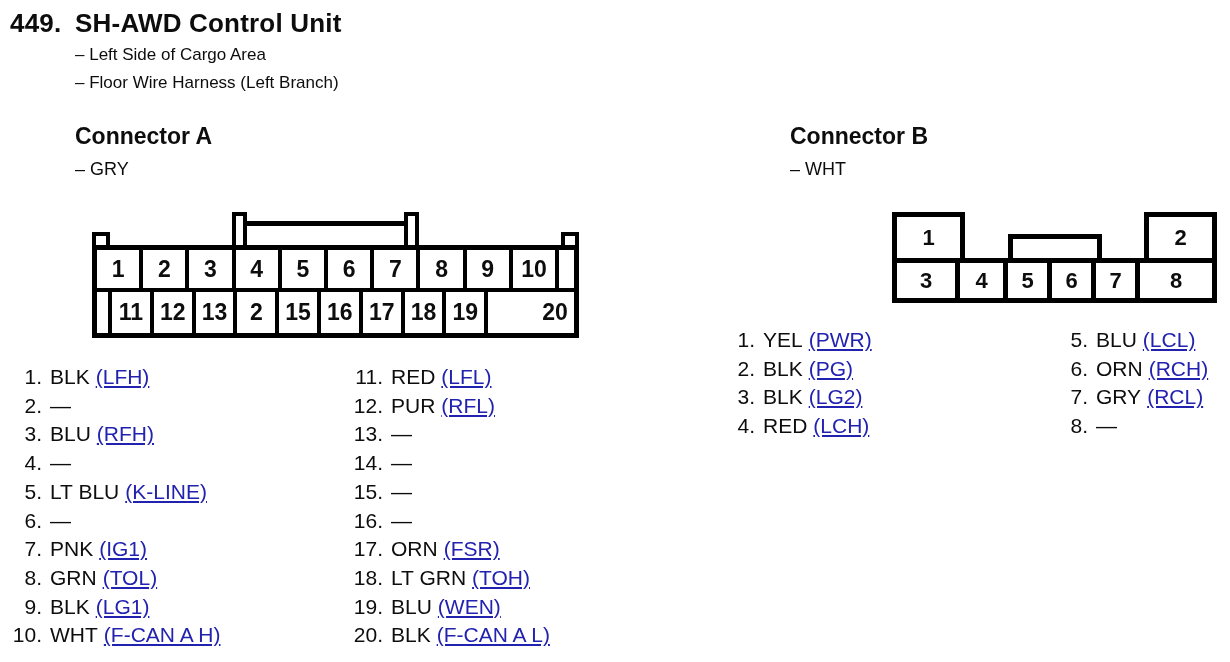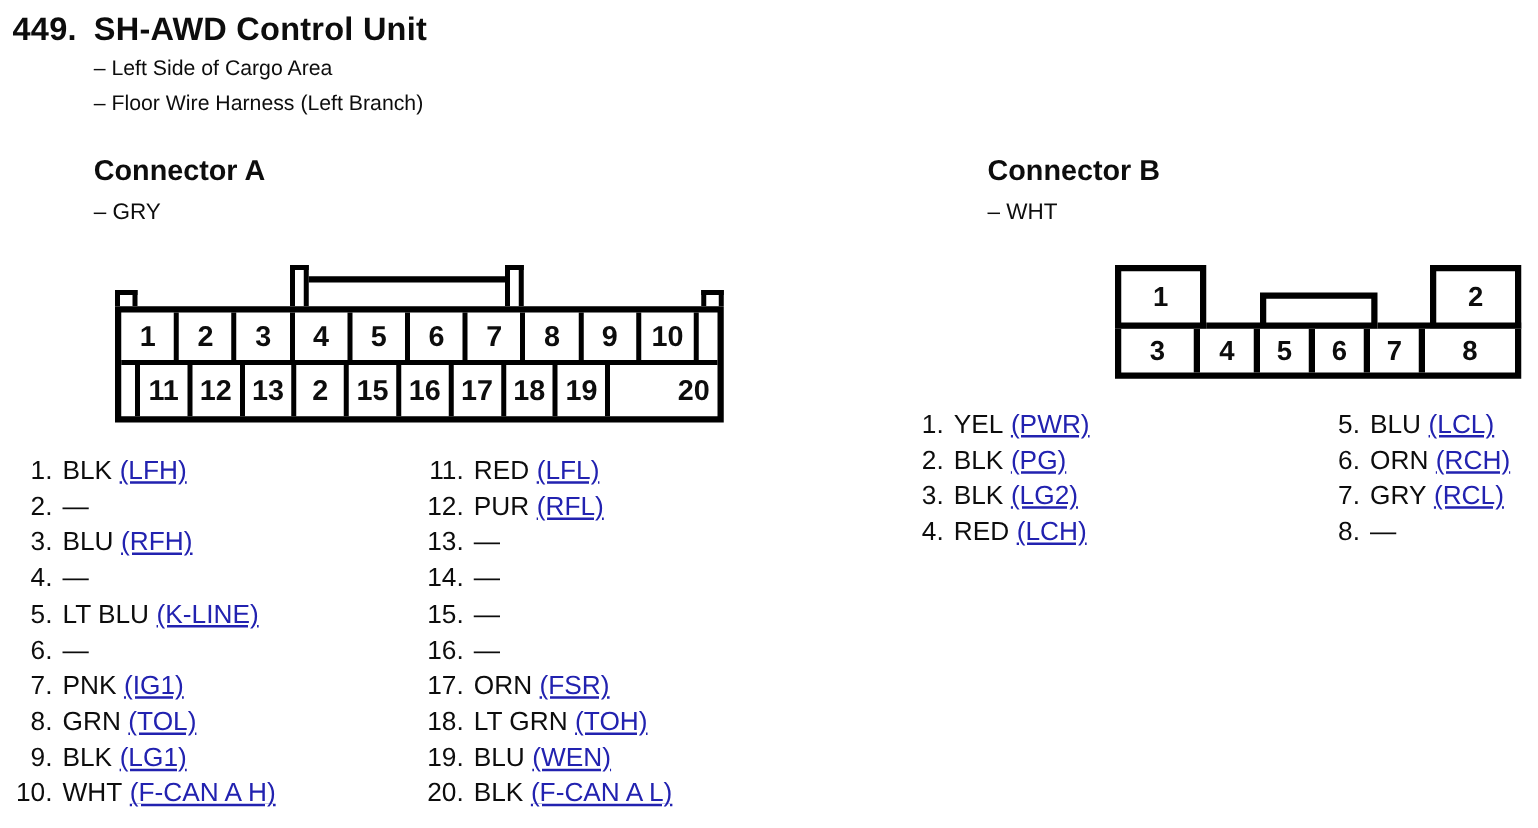--- a/index.html
+++ b/index.html
@@ -74,21 +74,21 @@
 
   
   .pin-list{font-size:21px;line-height:28.7px;}
   .pin-row{display:flex;}
   .pin-num{text-align:right;margin-right:8px;flex:none;}
   #listA1 .pin-num{width:34px;}
   #listA2 .pin-num{width:37px;}
   #listB1 .pin-num,#listB2 .pin-num{width:33px;}
   .signal{color:var(--signal-blue,#2222b0);margin-left:6px;text-decoration:underline;}
   #listA1{left:8px;top:363px;}
-  #listA2{left:334px;top:363px;}
+  #listA2{left:346px;top:363px;}
   #listB1{left:722px;top:326px;}
   #listB2{left:1055px;top:326px;}
 </style>
 </head>
 <body style="--signal-blue: #2222b0; color: rgb(13, 13, 13);">
 
 <div class="abs" id="heading">
   <span id="sec-num">449.</span>
   <span>SH-AWD Control Unit</span>
 </div>

